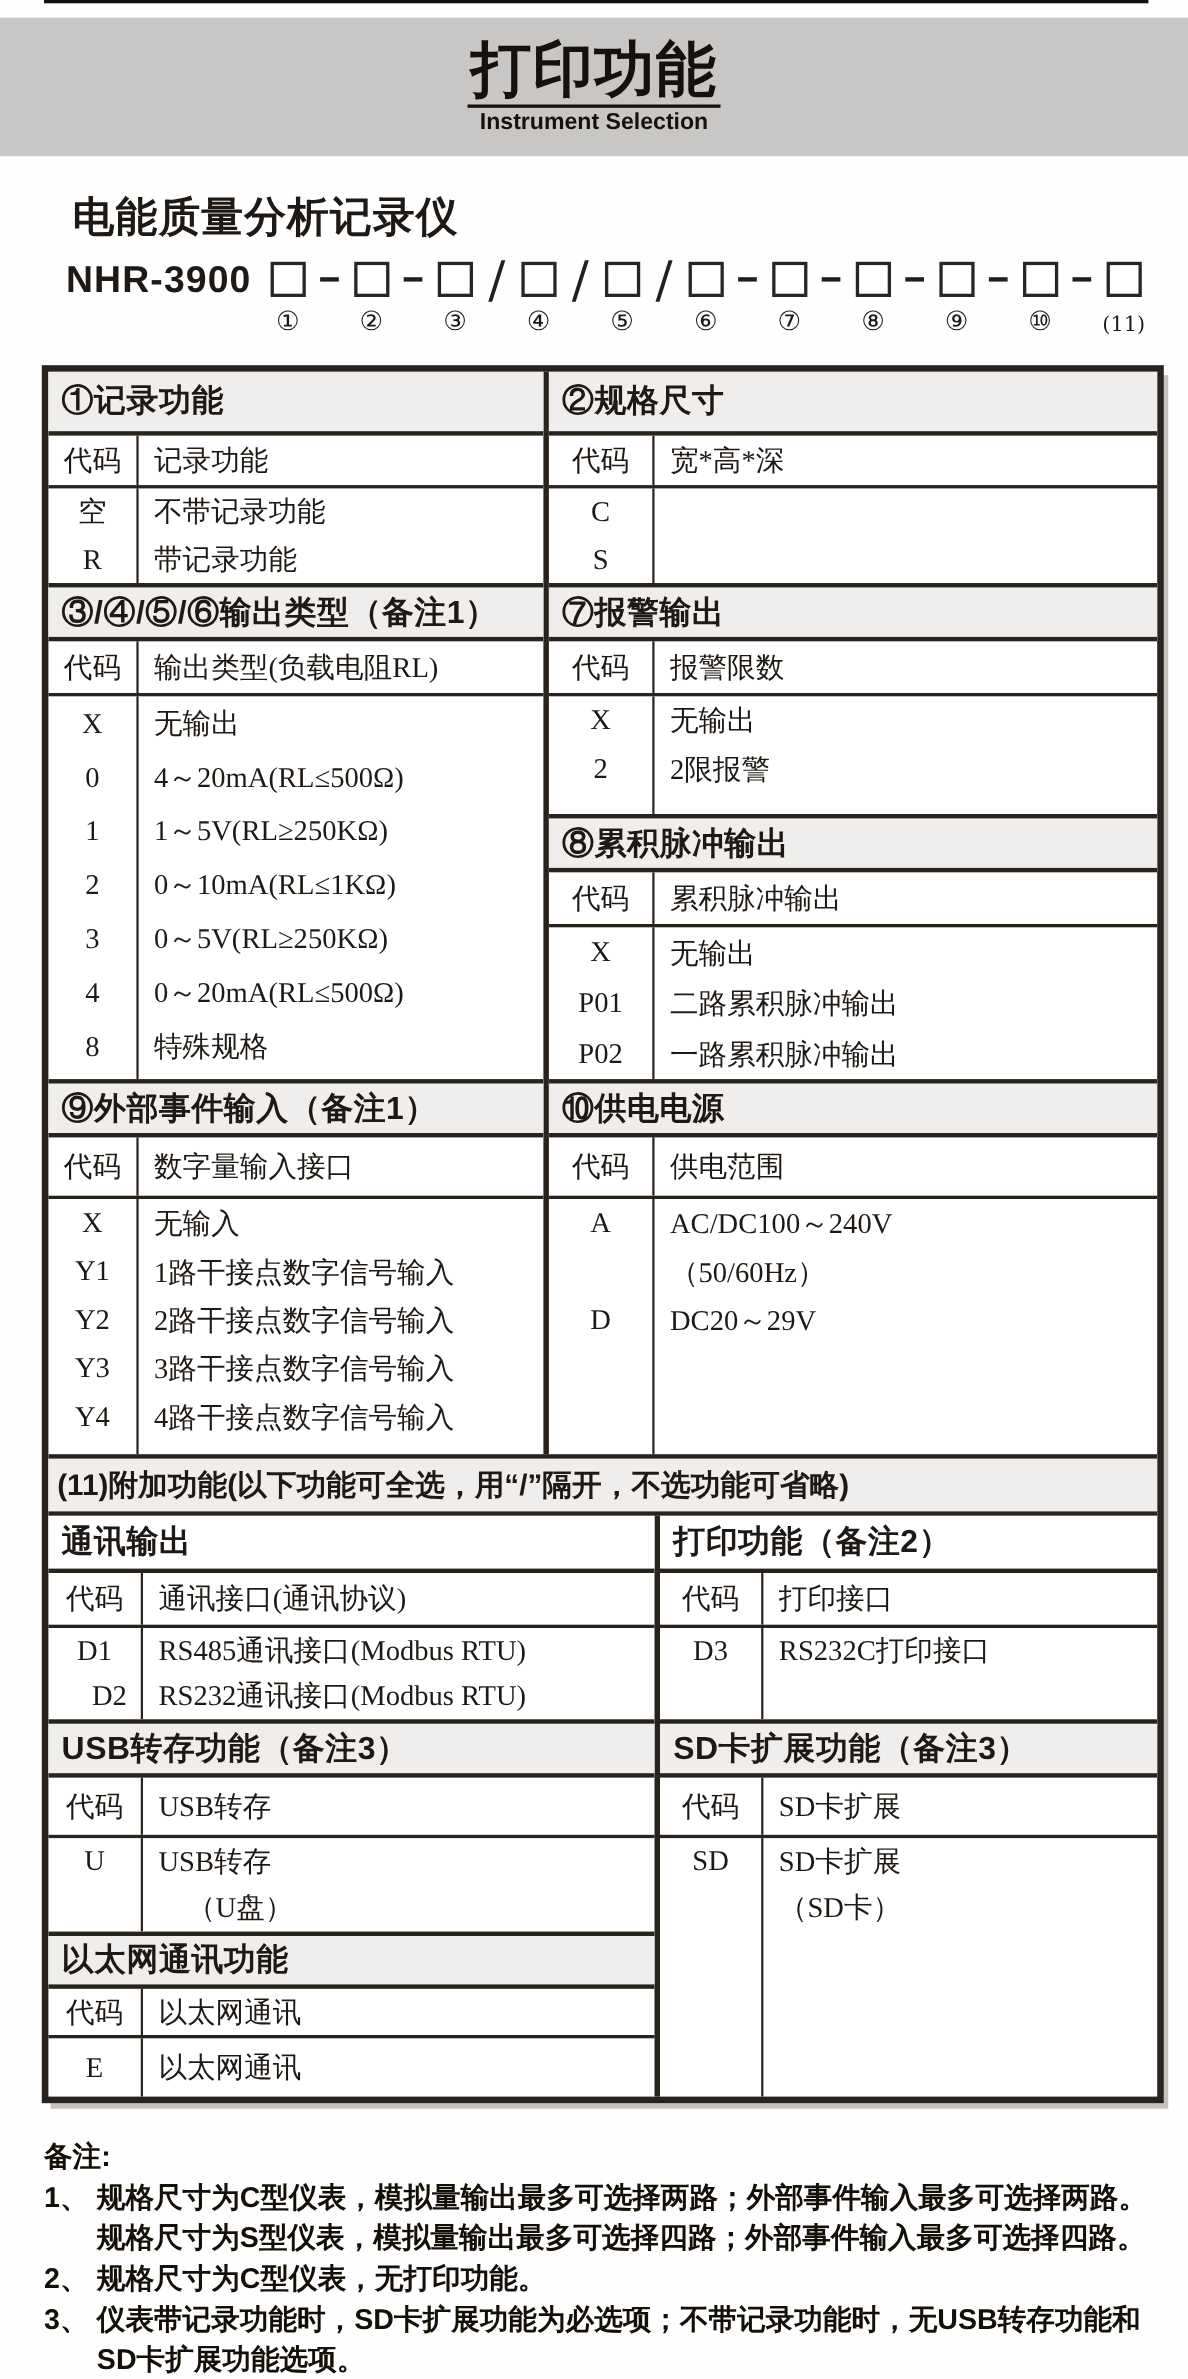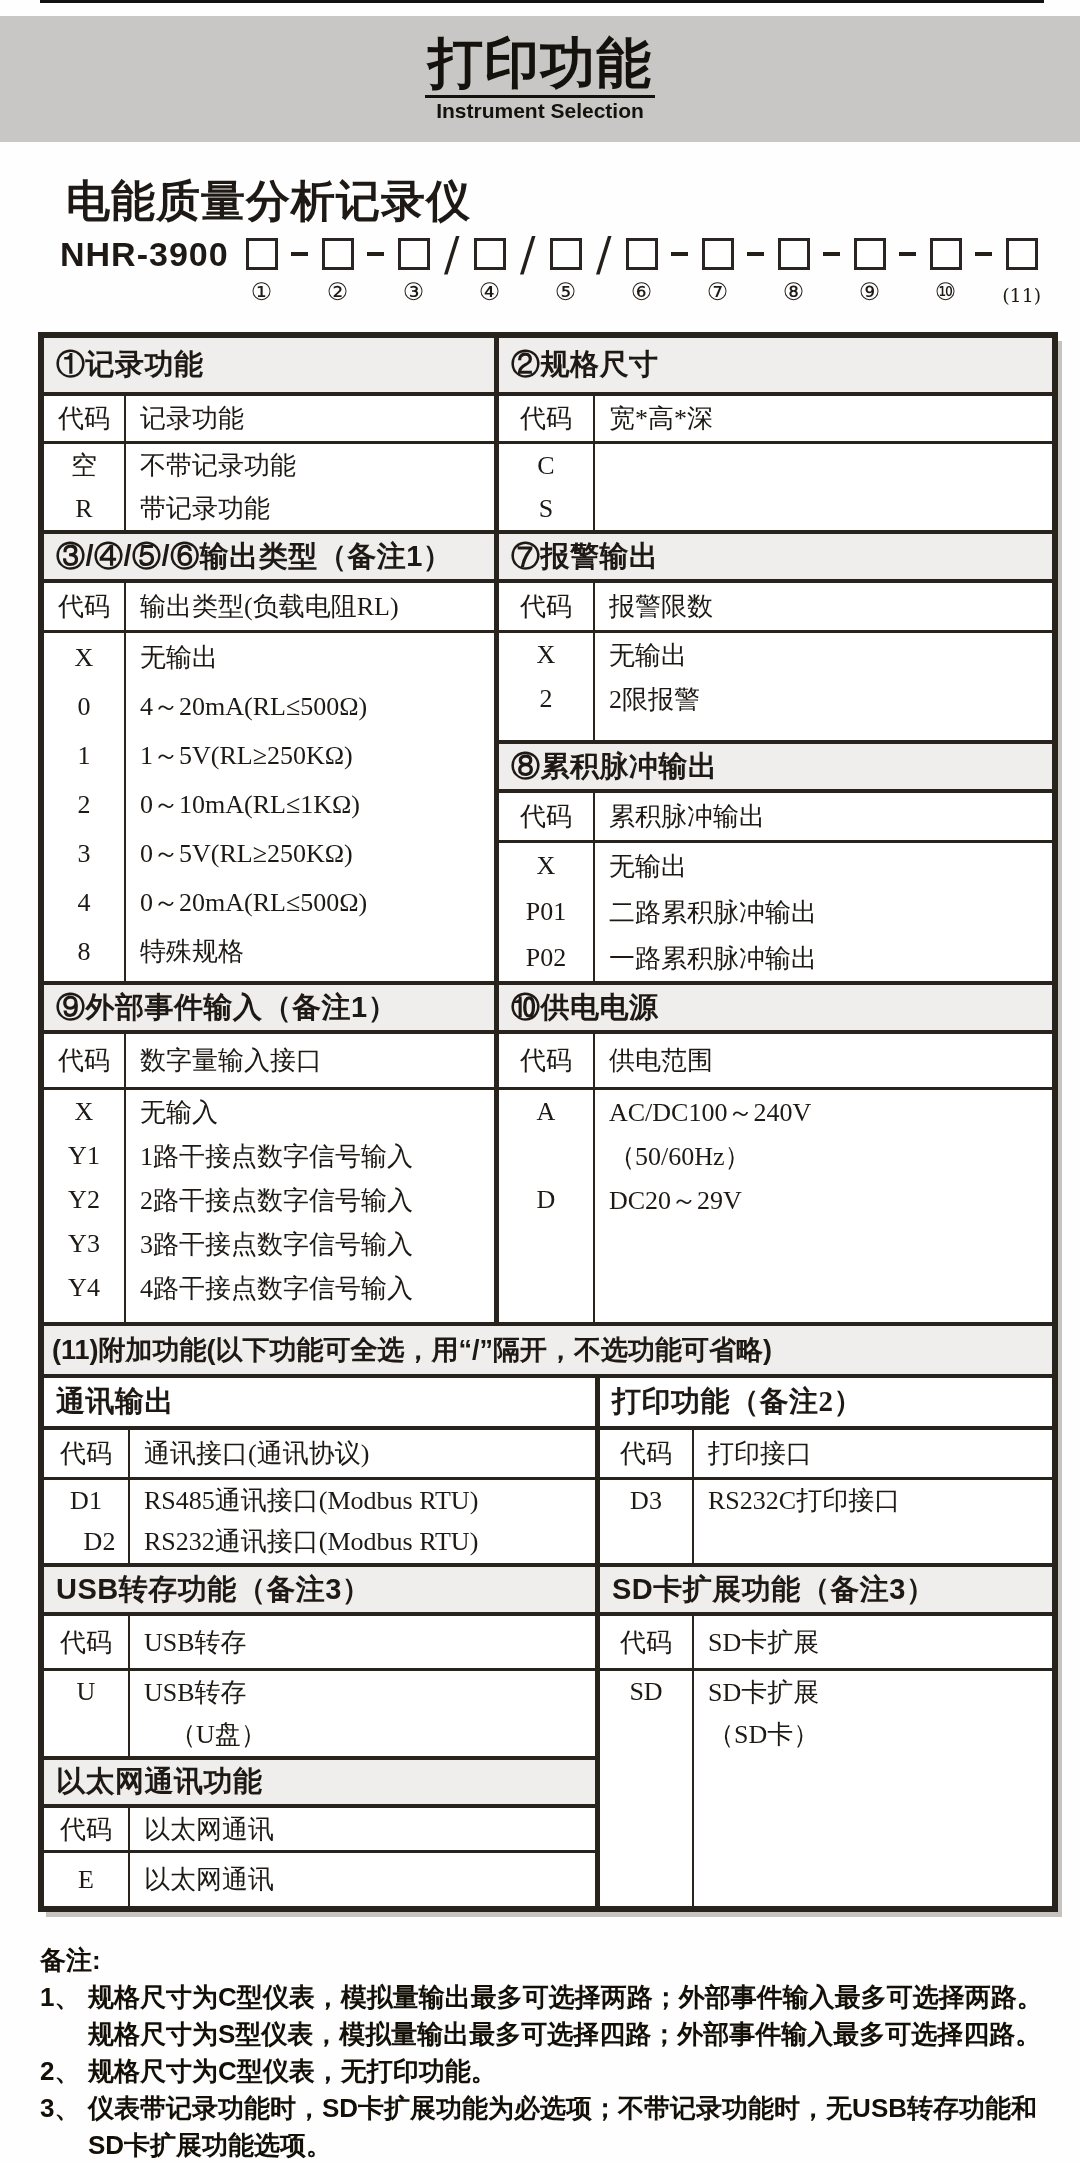--- a/index.html
+++ b/index.html
@@ -13,21 +13,21 @@
   .page{position:relative;width:1080px;height:2163px;background:#fefefe;overflow:hidden;}
 
   .top-rule{position:absolute;left:40px;top:0;width:1004px;height:3px;background:#111;}
 
   
   .banner{position:absolute;left:0;top:16px;width:1080px;height:126px;background:var(--banner-bg);text-align:center;}
   .banner-title{display:inline-block;margin-top:20px;font-size:55px;font-weight:bold;letter-spacing:1px;line-height:1.0;color:#15110d;border-bottom:3px solid #15110d;padding:0 3px 4px 3px;}
   .banner-subtitle{font-size:21px;font-weight:bold;color:#15110d;margin-top:1px;letter-spacing:0;}
 
   
-  .product-name{position:absolute;left:66px;top:172px;font-size:44px;font-weight:bold;letter-spacing:1px;}
+  .product-name{position:absolute;left:66px;top:172px;font-size:38px;font-weight:bold;letter-spacing:1px;}
   .model-line{position:absolute;left:60px;top:238px;display:flex;align-items:flex-start;}
   .model-label{font-size:34px;font-weight:bold;line-height:32px;margin-right:17px;letter-spacing:1px;}
   .unit{width:32px;display:flex;flex-direction:column;align-items:center;flex-shrink:0;}
   .mbox{width:32px;height:32px;border:3px solid #2a2522;background:#fff;}
   .mnum{margin-top:10px;font-size:24px;line-height:24px;font-family:"DejaVu Sans",sans-serif;}
   .mnum.small{font-size:19px;margin-top:13px;font-family:"DejaVu Serif",serif;}
   .sep{width:44px;height:32px;display:flex;align-items:center;justify-content:center;flex-shrink:0;}
   .sep .dash{width:17px;height:4px;background:#242019;}
   .sep.slash{font-size:46px;line-height:30px;font-family:"DejaVu Serif",serif;color:#242019;}
 
@@ -35,21 +35,21 @@
   .big-table{position:absolute;left:38px;top:332px;width:1020px;height:1580px;border:6px solid var(--line);background:#fff;box-shadow:6px 7px 0 -2px #c6c2be;}
   .grid-top{display:flex;height:984px;}
   .grid-bottom{display:flex;height:528px;}
   .half{display:flex;flex-direction:column;}
   .Lt{width:455px;border-right:5px solid var(--line);--cw:82px;}
   .Rt{flex:1;--cw:96px;}
   .Lb{width:556px;border-right:5px solid var(--line);--cw:86px;}
   .Rb{flex:1;--cw:94px;}
 
   .shdr{background:var(--hdr-bg);border-top:4px solid var(--line);border-bottom:4px solid var(--line);display:flex;align-items:center;padding-left:12px;font-size:29px;font-weight:bold;letter-spacing:0.5px;flex-shrink:0;}
-  .shdr.first{border-top:none;font-family:Liberation Serif, serif;}
+  .shdr.first{border-top:none;}
   .shdr.white{background:#fff;}
   .shdr.s11{height:56px;font-size:27px;padding-left:8px;letter-spacing:0;}
 
   .dt{display:flex;flex-shrink:0;font-family:"Liberation Serif","DejaVu Serif",serif;}
   .dt.chdr{border-bottom:3px solid var(--line);}
   .dt-codes{width:var(--cw);flex-shrink:0;border-right:2px solid var(--line);display:flex;flex-direction:column;}
   .dt-descs{flex:1;display:flex;flex-direction:column;overflow:hidden;}
   .cell{display:flex;align-items:center;font-size:26px;flex:1 1 auto;white-space:nowrap;}
   .cell.fixed{flex:0 0 auto;}
   .code{justify-content:center;}

